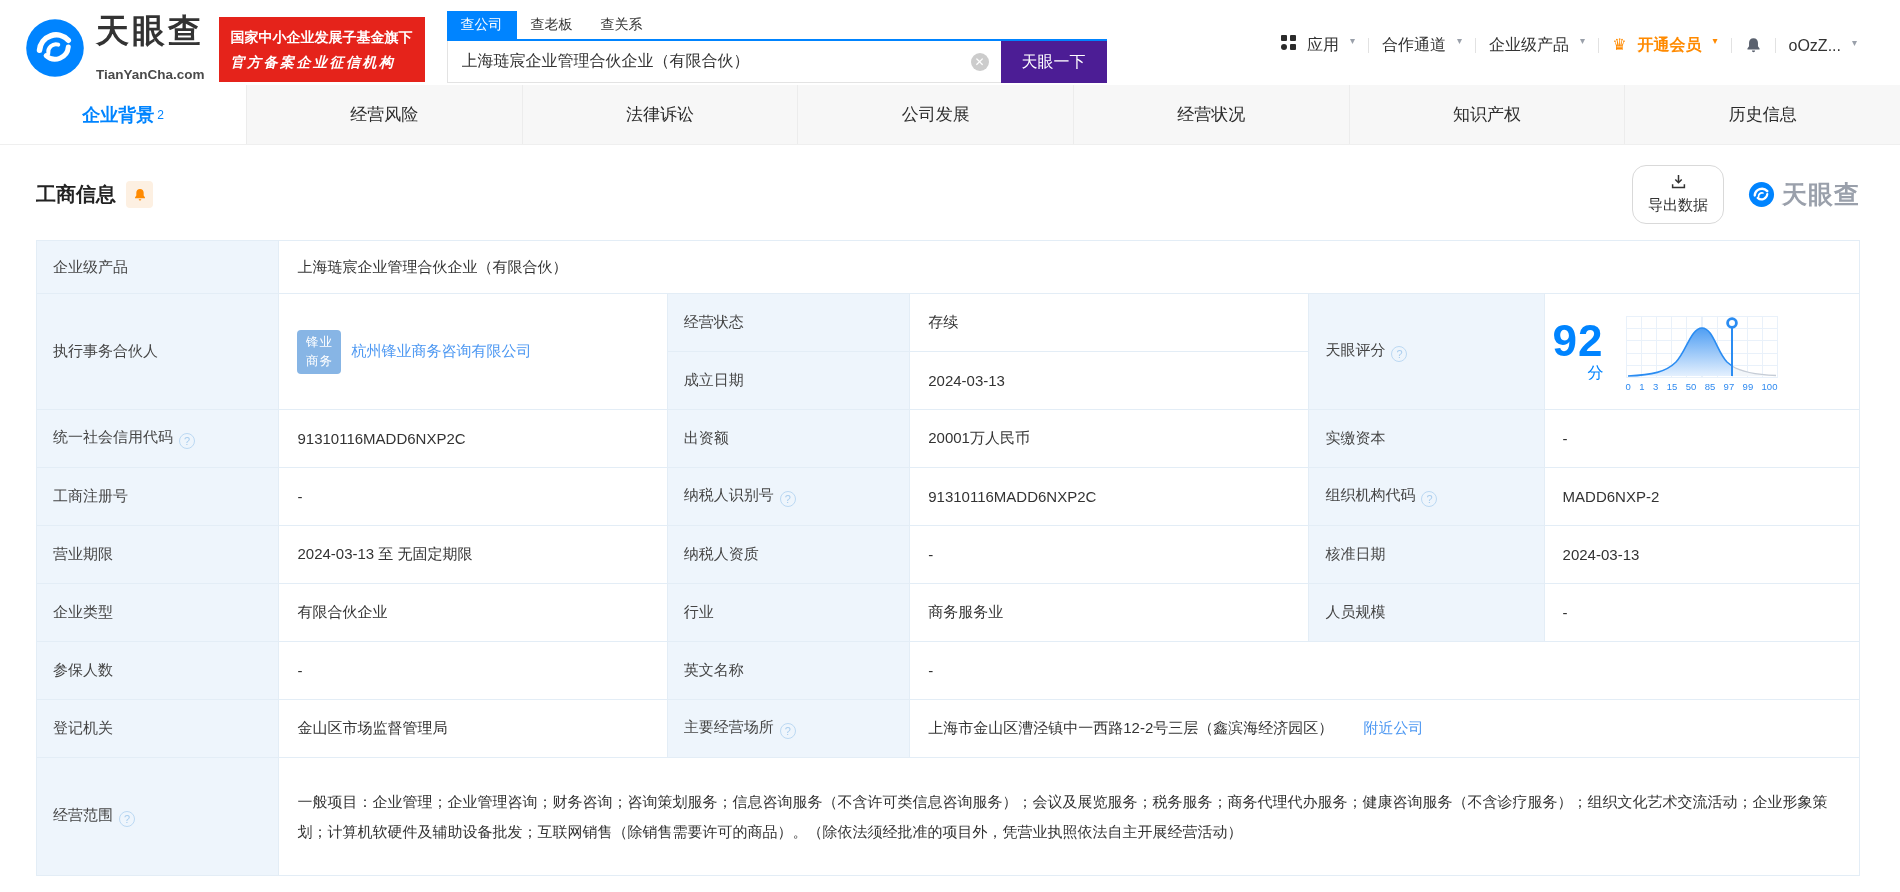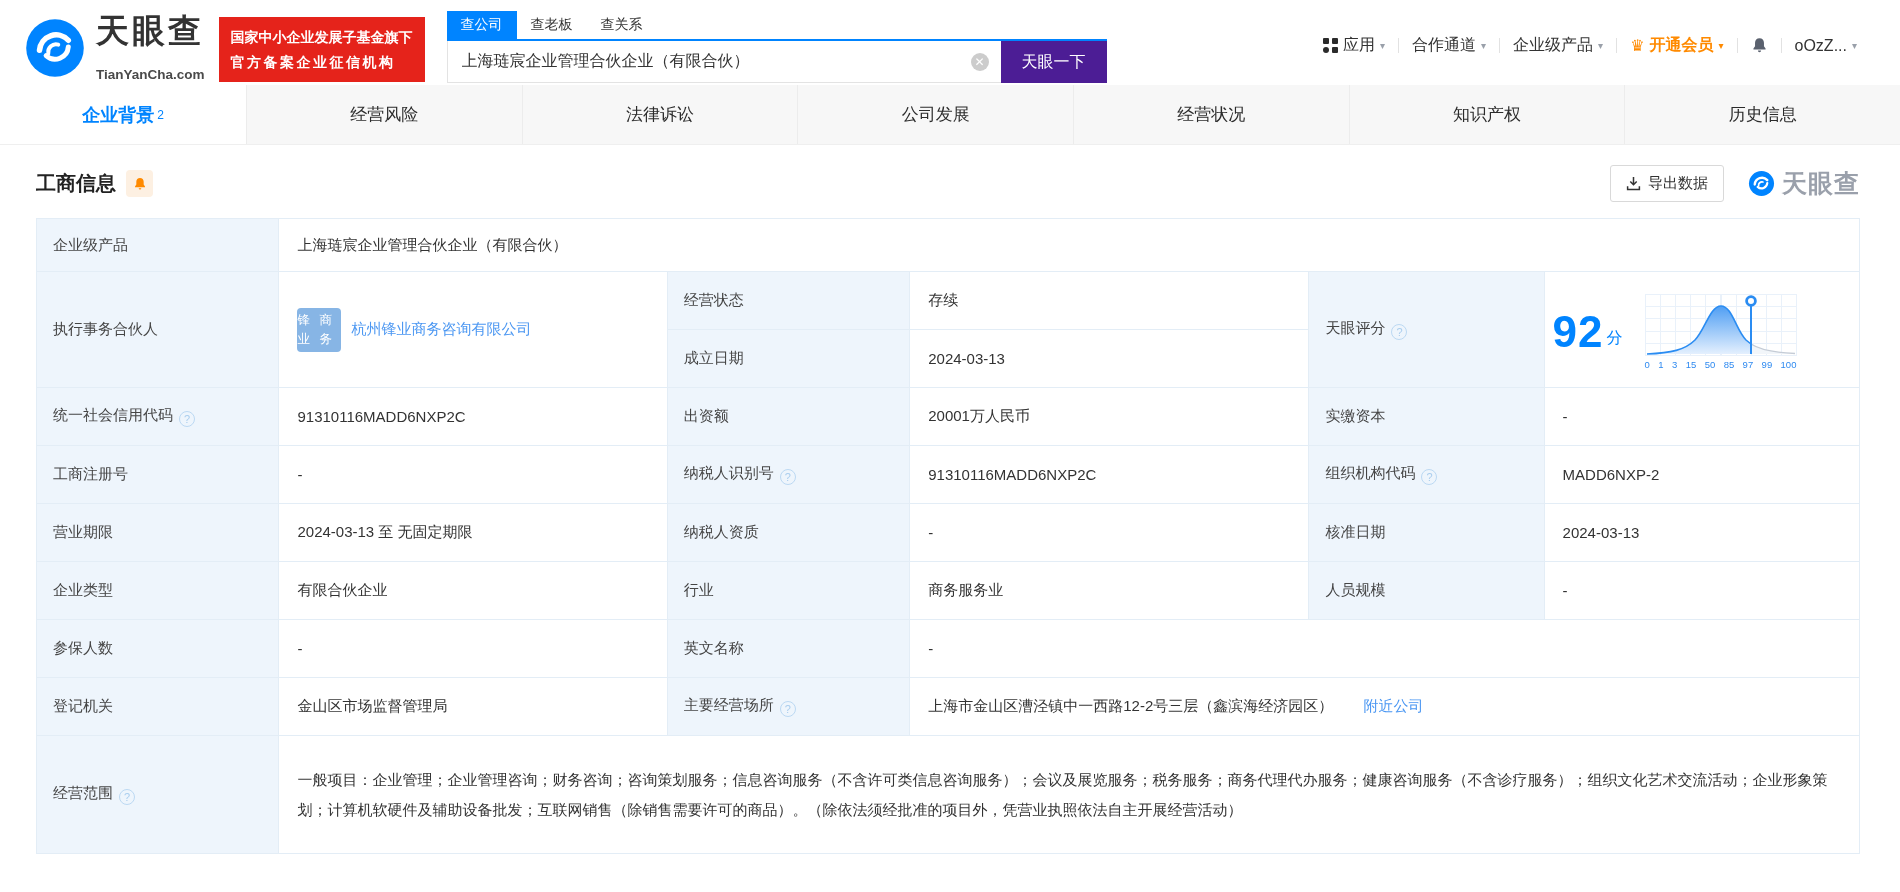--- a/index.html
+++ b/index.html
@@ -7,85 +7,85 @@
     font-family:"Liberation Sans","DejaVu Sans",sans-serif; background:#fff; color:#333; }
 
   
   .header { display:flex; align-items:flex-start; padding:9px 30px 0 24px; height:85px; background:#fff; }
   .logo { display:flex; align-items:center; gap:10px; margin-top:4px; }
   .logo-swirl { width:62px; height:62px; flex:0 0 auto; }
   .logo-texts .cn { font-size:33px; font-weight:bold; color:#333; letter-spacing:3px; line-height:1.1; }
   .logo-texts .en { font-size:13.5px; font-weight:bold; color:#4a4a4a; margin-top:18px; }
   .gov-badge { background:#e5231b; color:#fff; font-size:14px; font-weight:bold;
     padding:8px 12px; margin:8px 0 0 14px; line-height:1.75; white-space:nowrap; }
-  .gov-badge .l2 { letter-spacing:2.5px; }
+  .gov-badge .l2 { letter-spacing:2.5px;font-style:italic; }
 
   .search-wrap { margin-left:22px; margin-top:0; width:660px; }
   .search-tabs { display:flex; align-items:flex-end; height:30px; }
   .search-tab { font-size:14px; color:#333; padding:5px 14px; cursor:pointer; }
   .search-tab.active { background:#0084ff; color:#fff; }
   .search-row { display:flex; border-top:2px solid #0084ff; }
   .search-box { position:relative; flex:1; }
   .search-input { width:100%; height:42px; border:1px solid #e3e3e3; border-top:none; border-right:none;
     padding:0 40px 0 14px; font-size:16px; color:#333; outline:none;
     font-family:"Liberation Sans","DejaVu Sans",sans-serif; }
   .clear-btn { position:absolute; right:12px; top:12px; width:18px; height:18px; border-radius:50%;
     background:#ccc; color:#fff; font-size:12px; line-height:18px; text-align:center; cursor:pointer; }
   .search-btn { width:106px; height:42px; background:#4c1d95; color:#fff; font-size:16px;
     border:none; cursor:pointer; font-family:inherit; }
 
   .top-nav { margin-left:auto; display:flex; align-items:center; gap:0; margin-top:26px; white-space:nowrap; }
-  .nav-item { display:flex; align-items:center; gap:5px; font-size:16px; color:#333; padding:0 13px; cursor:pointer; }
+  .nav-item { display:flex; align-items:flex-start; gap:11px; font-size:16px; color:#333; padding:0 13px; cursor:pointer; }
   .nav-sep { width:1px; height:15px; background:#e2e2e2; }
   .caret { font-size:10px; color:#9aa0aa; }
   .vip { color:#ff8a00; font-weight:bold; }
   .vip .caret { color:#ff8a00; }
   .crown { color:#ff8a00; font-size:16px; }
 
   
   .main-tabs { display:flex; background:#f7f7f7; border-bottom:1px solid #efefef; height:60px; }
   .main-tab { flex:1; display:flex; align-items:center; justify-content:center; font-size:17px;
     color:#2b2b2b; border-left:1px solid #ececec; cursor:pointer; }
   .main-tab:first-child { border-left:none; flex:0 0 246px; }
   .main-tab.active { background:#fff; color:#0084ff; font-weight:bold; font-size:18px; }
   .main-tab sup { font-size:12px; color:#0084ff; margin-left:3px; font-weight:normal; }
 
   
   .section-head { display:flex; align-items:center; padding:20px 40px 14px 36px; }
   .section-title { font-size:20px; font-weight:bold; color:#222; }
   .bell-chip { width:27px; height:27px; background:#fdf0e2; border-radius:4px; margin-left:10px;
     display:flex; align-items:center; justify-content:center; cursor:pointer; }
   .head-right { margin-left:auto; display:flex; align-items:center; }
-  .export-btn { display:flex; align-items:center; gap:7px; border:1px solid #d9d9d9; border-radius:3px;
-    background:#fff; padding:8px 15px; font-size:15px; color:#333; cursor:pointer; font-family:inherit; }
+  .export-btn { display:flex; align-items:center; gap:7px; border:1px solid #d9d9d9; border-radius:14px;
+    background:#fff; padding:8px 15px; font-size:15px; color:#333; cursor:pointer; font-family:inherit;flex-direction:column; }
   .watermark { display:flex; align-items:center; gap:7px; margin-left:24px; }
   .watermark .wm-text { font-size:25px; font-weight:bold; color:#9aa0ab; letter-spacing:1px; }
 
   
   table.info { width:calc(100% - 76px); margin:2px 40px 20px 36px; border-collapse:collapse; table-layout:fixed; }
   .info td { border:1px solid #e3edf6; font-size:15px; vertical-align:middle; }
   .info td.lbl { background:#eef5fc; color:#454545; padding:0 10px 0 16px; }
   .info td.val { background:#fff; color:#333; padding:0 10px 0 18px; }
   .h53 td { height:53px; } .h58 td { height:58px; }
   .green { color:#2aa24b; }
   .link { color:#4b97f2; cursor:pointer; }
   .help-icon { display:inline-flex; width:16px; height:16px; border:1px solid #bcd9f3; border-radius:50%;
     color:#a9cdee; font-size:11px; align-items:center; justify-content:center; margin-left:6px;
     vertical-align:-3px; cursor:pointer; }
   .help-icon::before { content:"?"; }
   .partner-cell { display:flex; align-items:center; }
   .partner-badge { width:44px; height:44px; border-radius:4px; background:#87b5e5; color:#fff;
-    font-size:12.5px; line-height:1.45; display:flex; flex-direction:row; align-items:center;
+    font-size:12.5px; line-height:1.45; display:flex; flex-direction:column; align-items:center;
     justify-content:center; margin-right:10px; flex:0 0 auto; letter-spacing:1px; }
   .scope-val { padding:14px 22px 14px 18px !important; line-height:1.95; }
   .addr-link { margin-left:26px; }
 
   
   .score-cell-inner { display:flex; align-items:center; padding:6px 4px 2px 8px; gap:22px; }
-  .score-num-wrap { display:flex; align-items:flex-end; color:#0084ff; }
+  .score-num-wrap { display:flex; align-items:flex-end; color:#0084ff;flex-direction:column; }
   .score-num { font-size:44px; font-weight:bold; line-height:1; letter-spacing:1px; }
   .score-unit { font-size:16px; margin:0 0 5px 3px; }
   .mini-chart { width:152px; }
   .chart-grid { position:relative; width:152px; height:62px;
     border-right:1px solid #e9f1fa; border-bottom:1px solid #e9f1fa;
     background-image:repeating-linear-gradient(to right,#e9f1fa 0 1px,transparent 1px 15.1px),
                      repeating-linear-gradient(to bottom,#e9f1fa 0 1px,transparent 1px 12.2px); }
   .chart-grid svg { position:absolute; left:0; top:0; }
   .tick-row { display:flex; justify-content:space-between; width:152px; margin-top:3px;
     font-size:9.5px; color:#2f8af0; }

